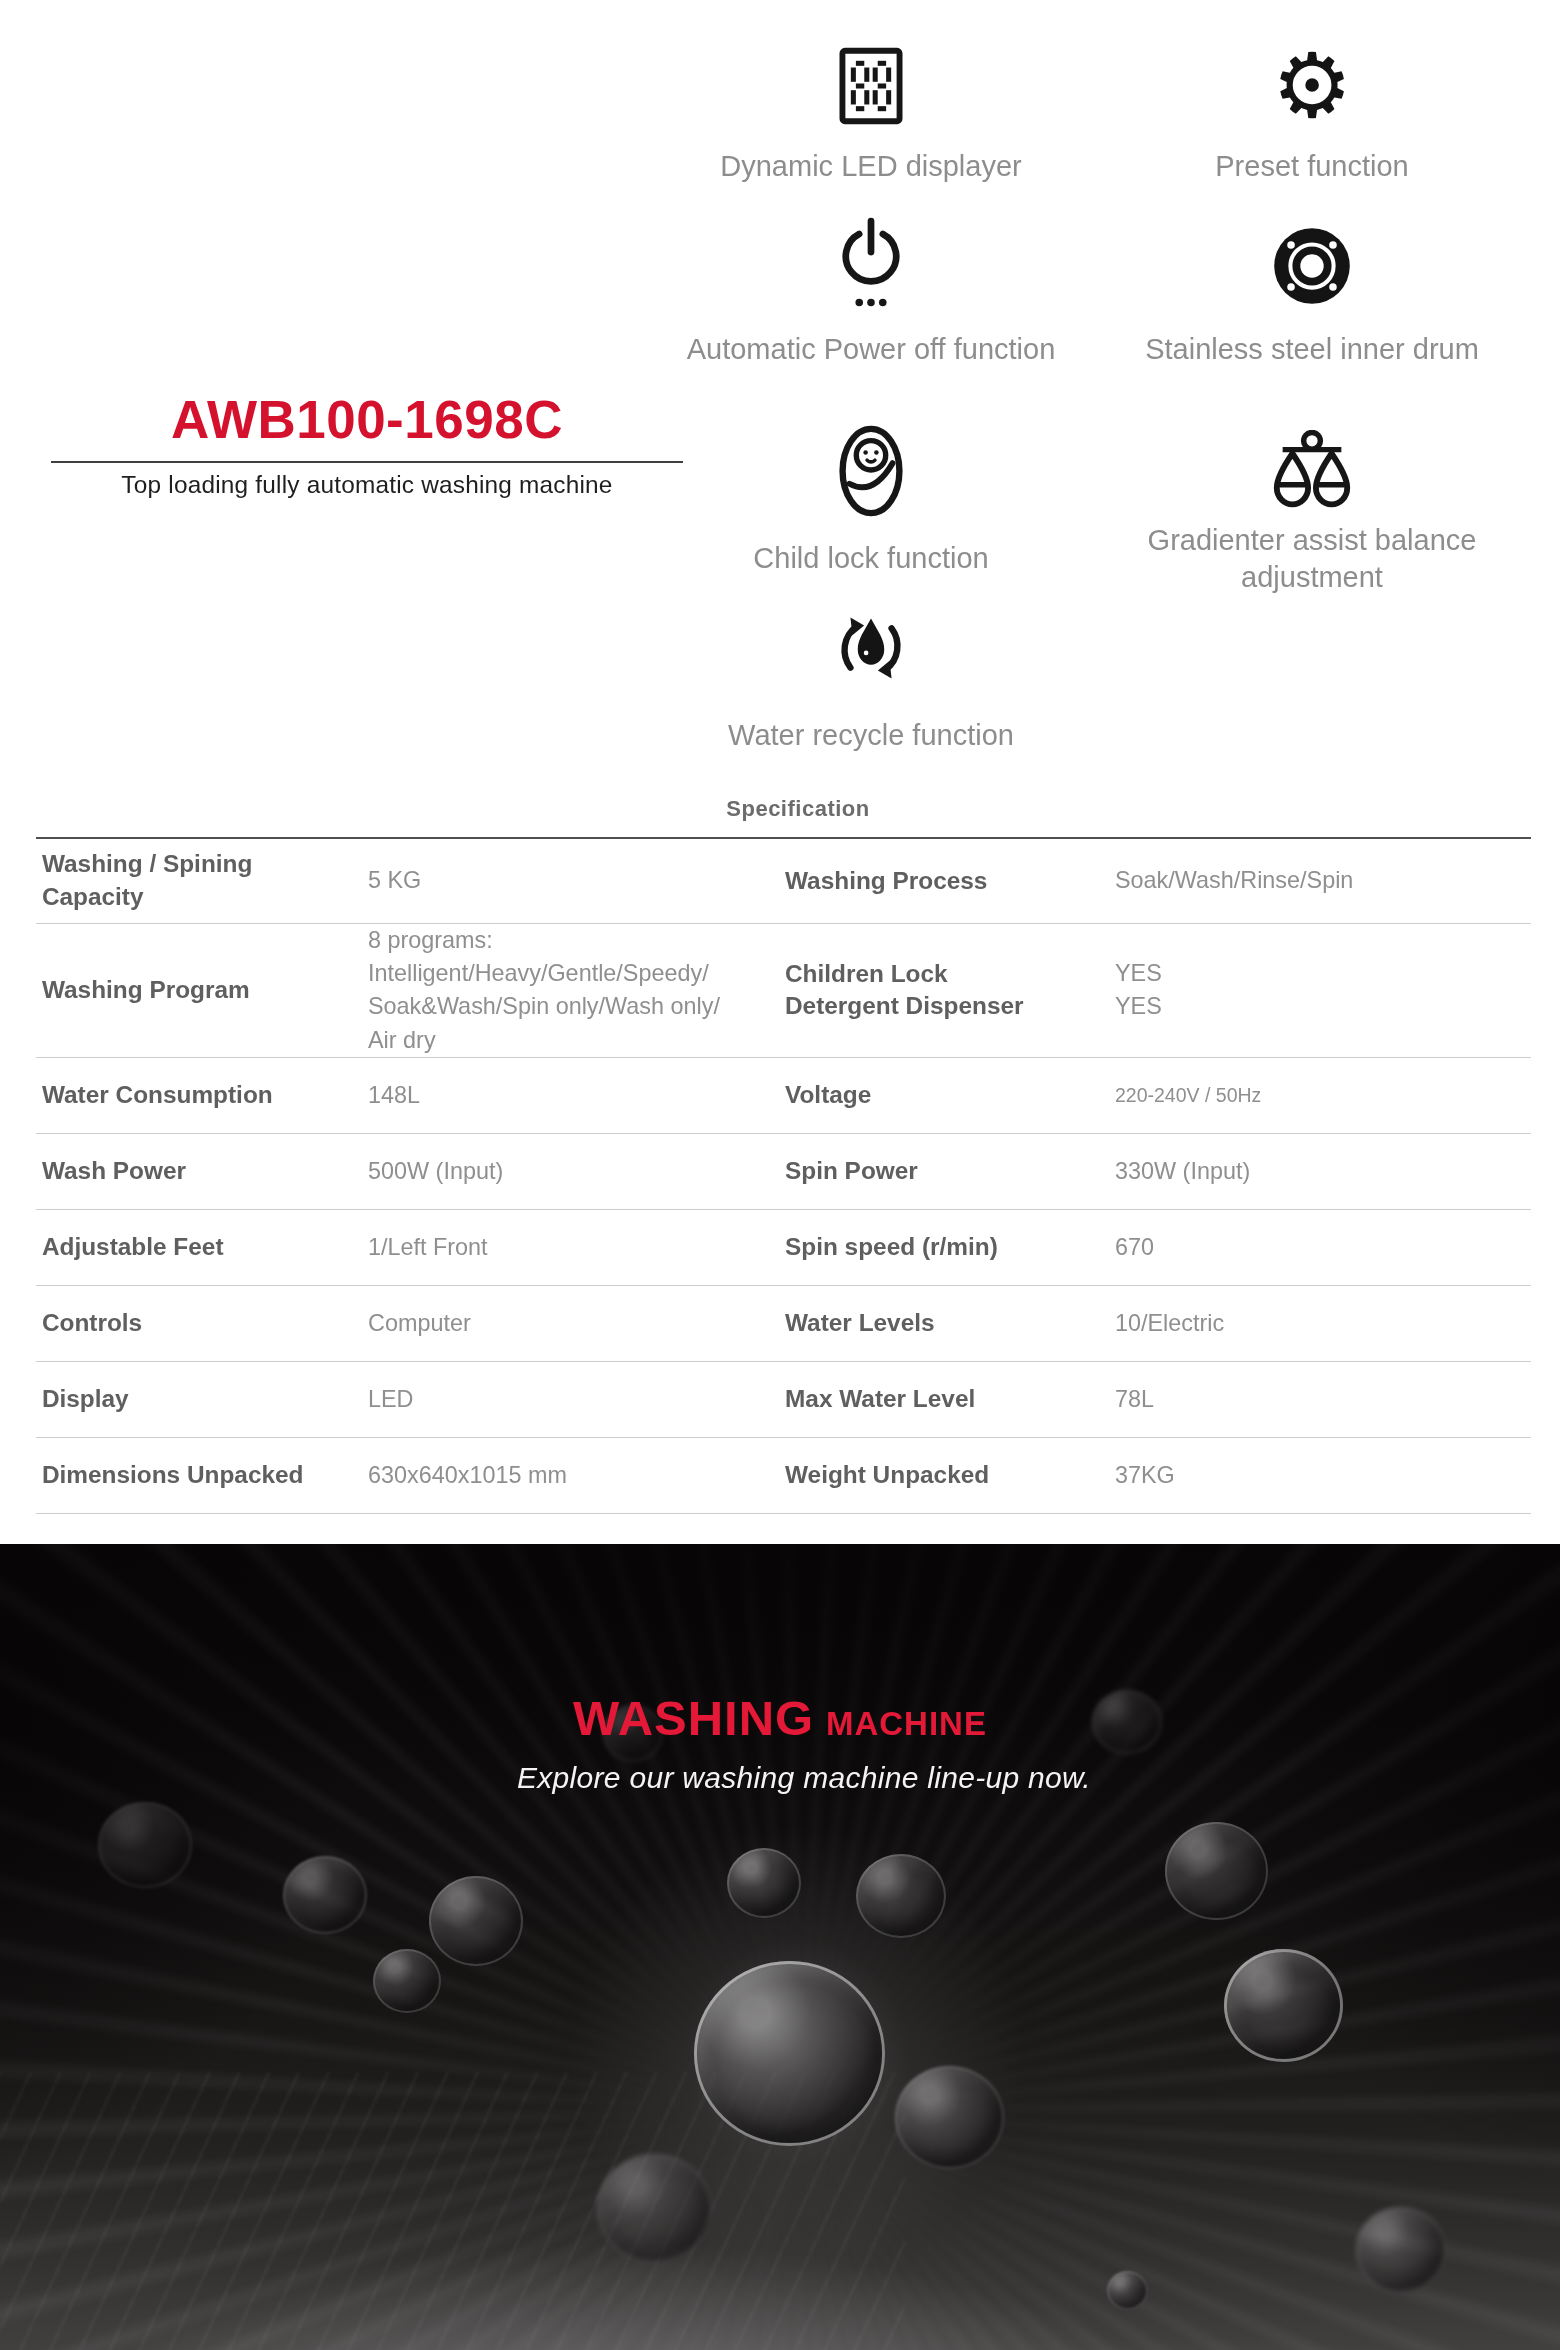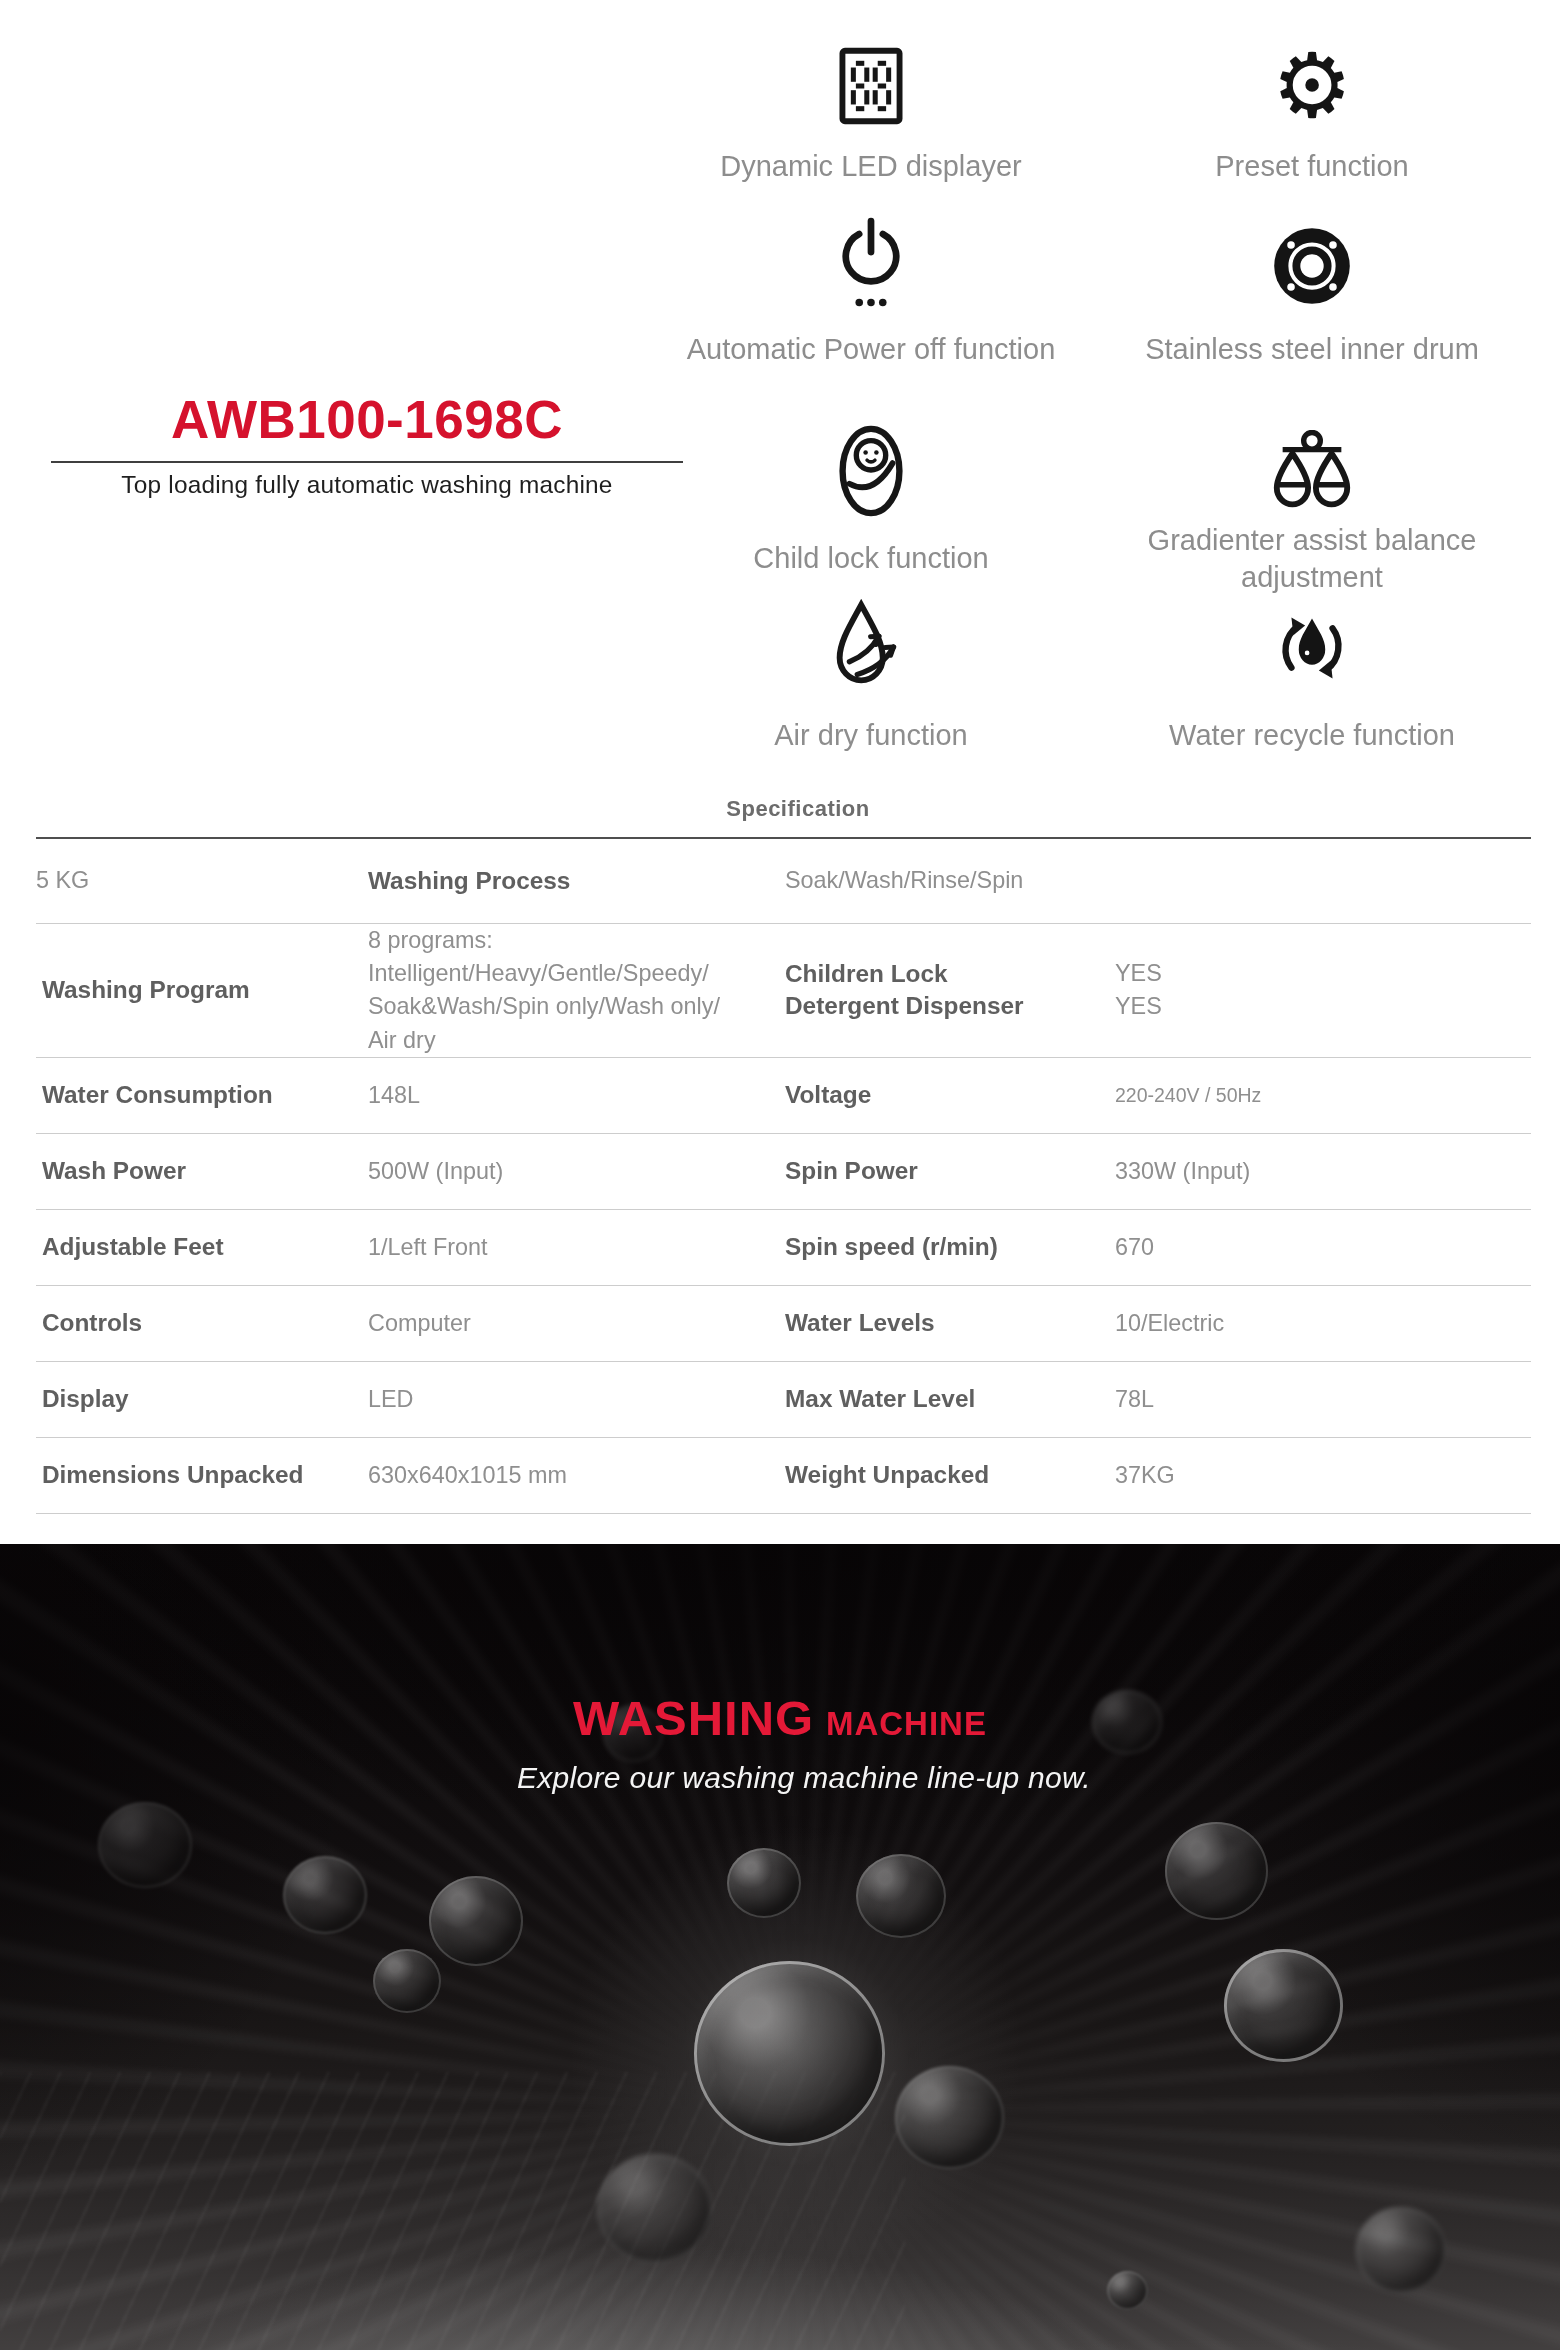--- a/index.html
+++ b/index.html
@@ -161,52 +161,42 @@
           <path d="M30,24 C19,40 14,51 14,59 a16,17 0 0 0 32,0 C46,51 41,40 30,24 Z" fill="none" stroke="#161616" stroke-width="6"></path>
           <line x1="14" y1="56" x2="46" y2="56" stroke="#161616" stroke-width="5.5"></line>
           <path d="M70,24 C59,40 54,51 54,59 a16,17 0 0 0 32,0 C86,51 81,40 70,24 Z" fill="none" stroke="#161616" stroke-width="6"></path>
           <line x1="54" y1="56" x2="86" y2="56" stroke="#161616" stroke-width="5.5"></line>
         </svg>
       </div>
       <div class="f-label">Gradienter assist balance
 adjustment</div>
     </div>
 
-    <div class="feature">
-      <div class="f-icon">
-        <svg width="98" height="98" viewBox="0 0 100 100">
-          <path d="M40,6 C28,28 18,44 18,60 a22,23 0 0 0 44,0 C62,44 52,28 40,6 Z" fill="none" stroke="#161616" stroke-width="6"></path>
-          <path d="M28,64 Q48,56 58,38" fill="none" stroke="#161616" stroke-width="5.5" stroke-linecap="round"></path>
-          <path d="M58,38 L49.5,38.5 M58,38 L55,46.5" fill="none" stroke="#161616" stroke-width="5" stroke-linecap="round"></path>
-          <path d="M36,77 Q62,69 73,49" fill="none" stroke="#161616" stroke-width="5.5" stroke-linecap="round"></path>
-          <path d="M73,49 L64.5,49.5 M73,49 L70,57.5" fill="none" stroke="#161616" stroke-width="5" stroke-linecap="round"></path>
-        </svg>
-      </div>
-      <div class="f-label">Air dry function</div>
-    </div>
 
     <div class="feature">
       <div class="f-icon">
         <svg width="98" height="98" viewBox="0 0 100 100">
           <path d="M50,20 C43,33 36.5,41 36.5,51.5 a13.5,15.5 0 0 0 27,0 C63.5,41 57,33 50,20 Z" fill="#141414"></path>
           <circle cx="45" cy="55" r="2.4" fill="#ffffff"></circle>
           <path d="M29,70 A30,30 0 0 1 35,28" fill="none" stroke="#161616" stroke-width="6.5" stroke-linecap="round"></path>
           <polygon points="29,19 43,27 31,37" fill="#161616"></polygon>
           <path d="M71,30 A30,30 0 0 1 65,72" fill="none" stroke="#161616" stroke-width="6.5" stroke-linecap="round"></path>
           <polygon points="71,81 57,73 69,63" fill="#161616"></polygon>
         </svg>
       </div>
       <div class="f-label">Water recycle function</div>
     </div>
   </div>
 
   <h2 class="spec-title">Specification</h2>
 
   <div class="spec-table">
     <div class="srow r1">
+      <div class="cell lbl">Washing / Spining
+ Capacity</div>
       <div class="cell val">5 KG</div>
       <div class="cell lbl c3">Washing Process</div>
       <div class="cell val">Soak/Wash/Rinse/Spin</div>
     </div>
     <div class="srow r2">
       <div class="cell lbl">Washing Program</div>
       <div class="cell val">8 programs:
 Intelligent/Heavy/Gentle/Speedy/
 Soak&amp;Wash/Spin only/Wash only/
 Air dry</div>

